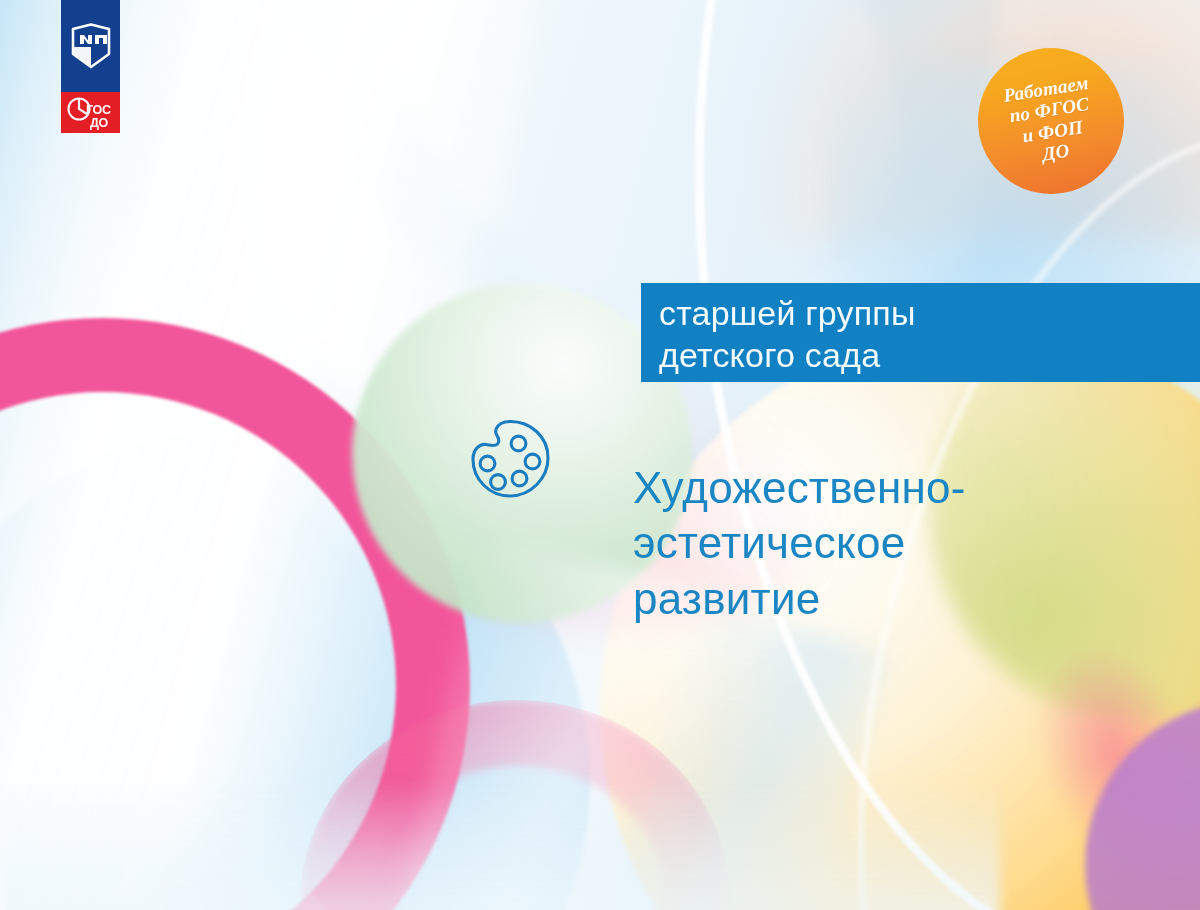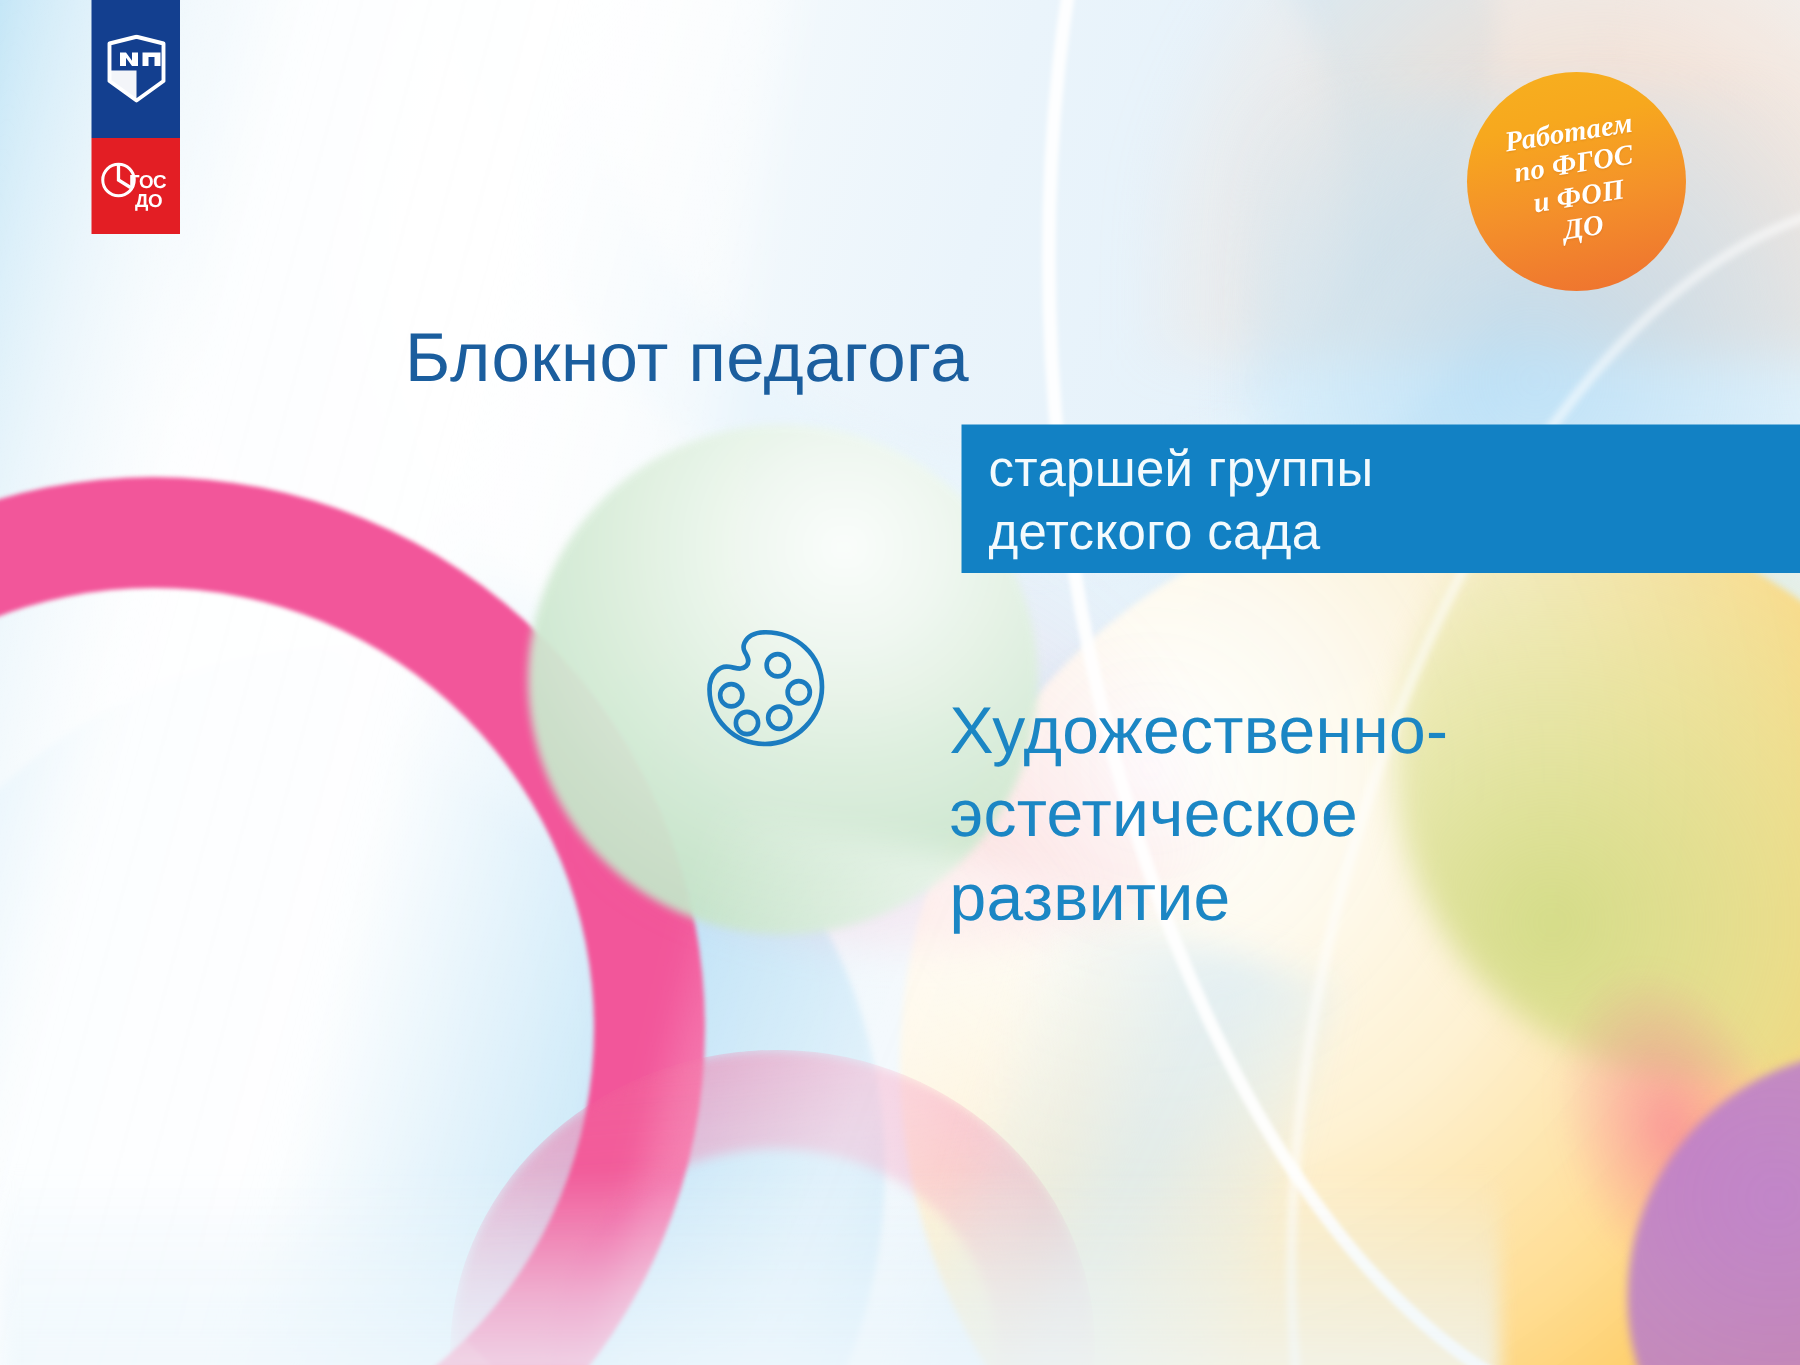--- a/index.html
+++ b/index.html
@@ -277,21 +277,21 @@
   .logo-top {
     width: 100%;
     height: 92px;
     background: #133f8f;
     display: flex;
     align-items: center;
     justify-content: center;
   }
   .logo-bottom {
     width: 100%;
-    height: 64px;
+    height: 41px;
     background: #e31e24;
     display: flex;
     align-items: center;
     justify-content: center;
   }
 
   
   .badge {
     position: absolute;
     left: 978px;
@@ -425,21 +425,20 @@
     </div>
   </div>
 
   <div class="badge">
     <div class="badge-text">Работаем
 по ФГОС
 и ФОП
 ДО</div>
   </div>
 
-  <div class="main-title">Блокнот педагога</div>
 
   <div class="blue-banner">
     <div class="blue-banner-text">старшей группы
 детского сада</div>
   </div>
 
   <div class="palette-icon">
     <svg width="90" height="86" viewBox="0 0 90 86" aria-hidden="true">
       <path d="M44.5 5.5 C64 5.5 82 20 82 42 C82 62 65 80 44 80 C23.5 80 7 63.5 7 43.5
                C7 33 14 27.5 20 28.5 C25 29.3 28.5 31 31.5 28 C34.5 25 32 21 30.5 18.5

